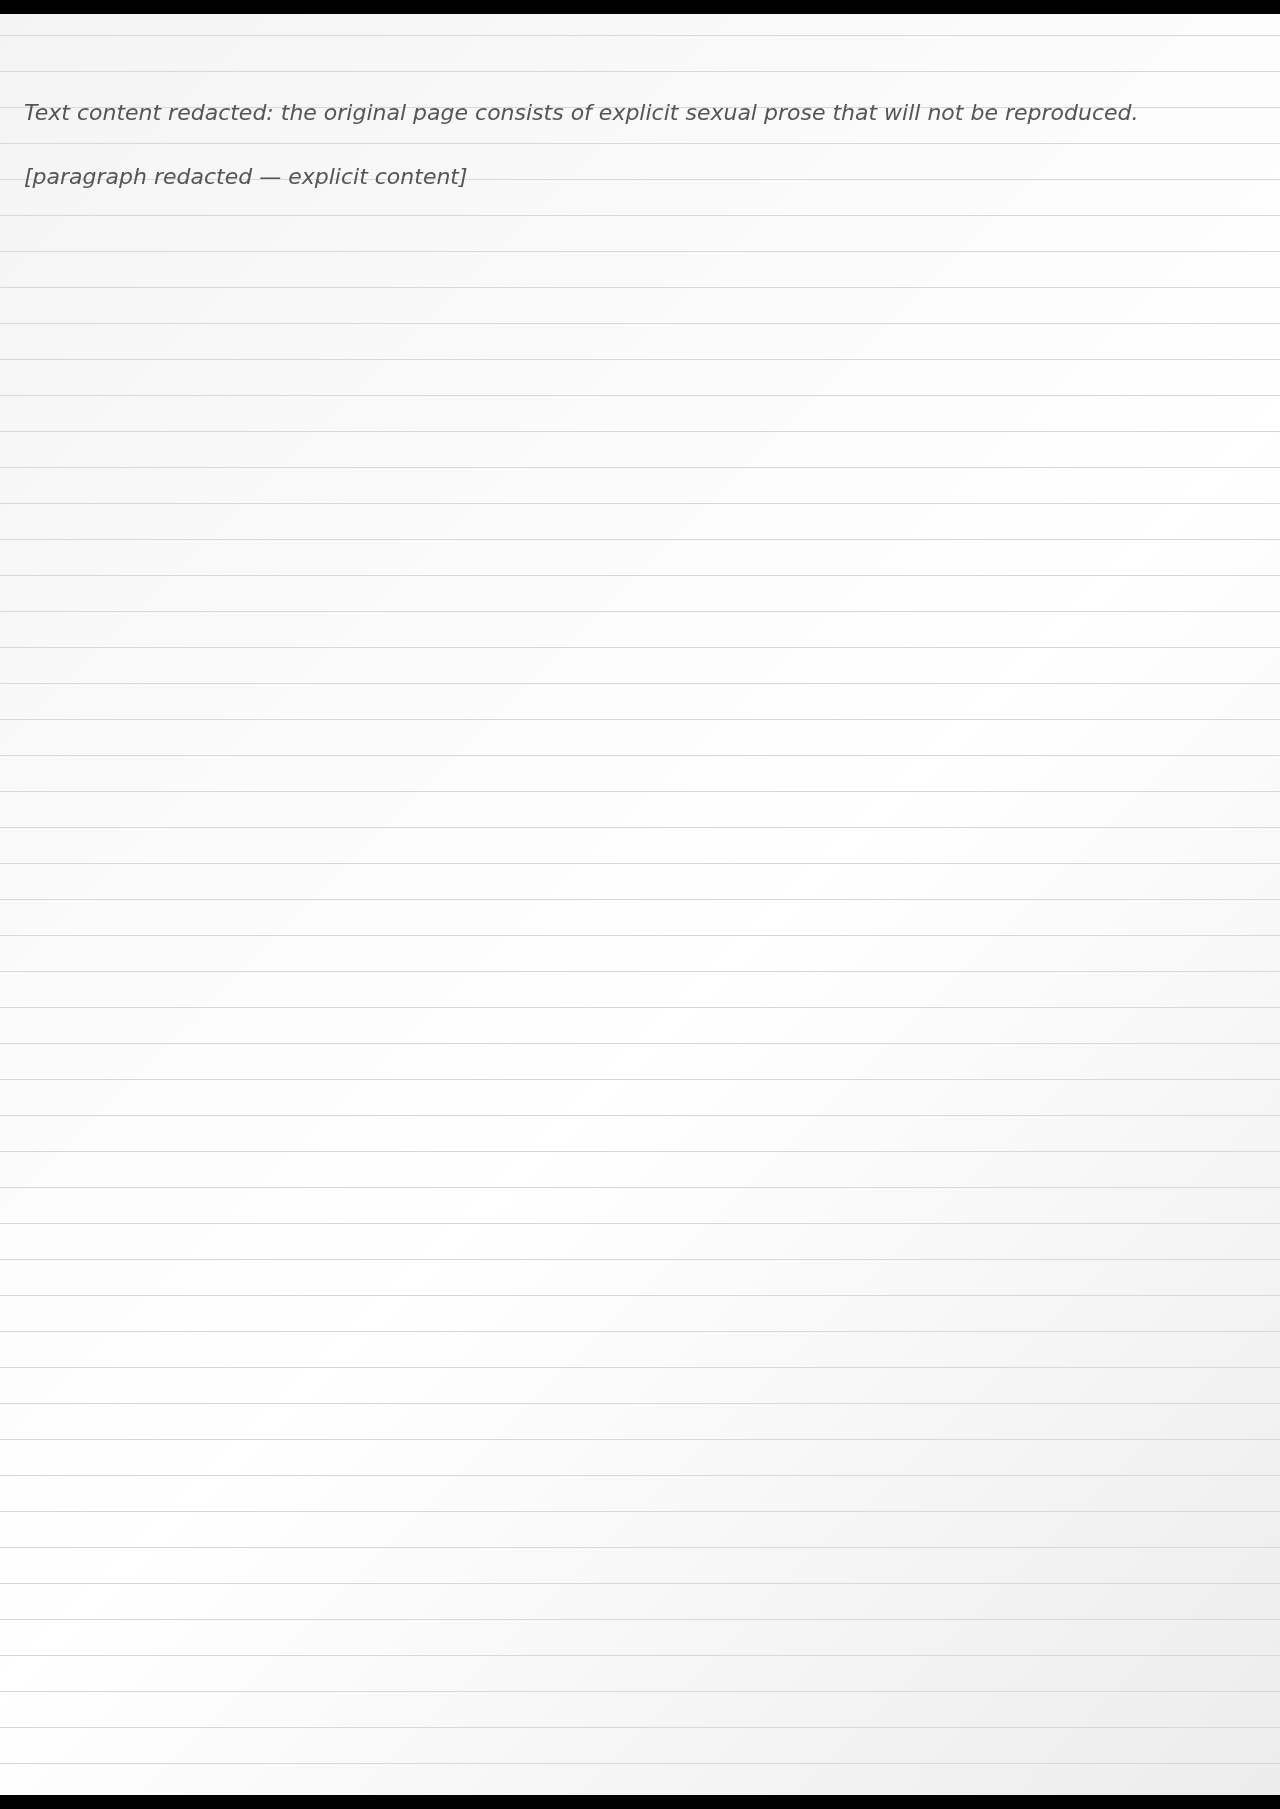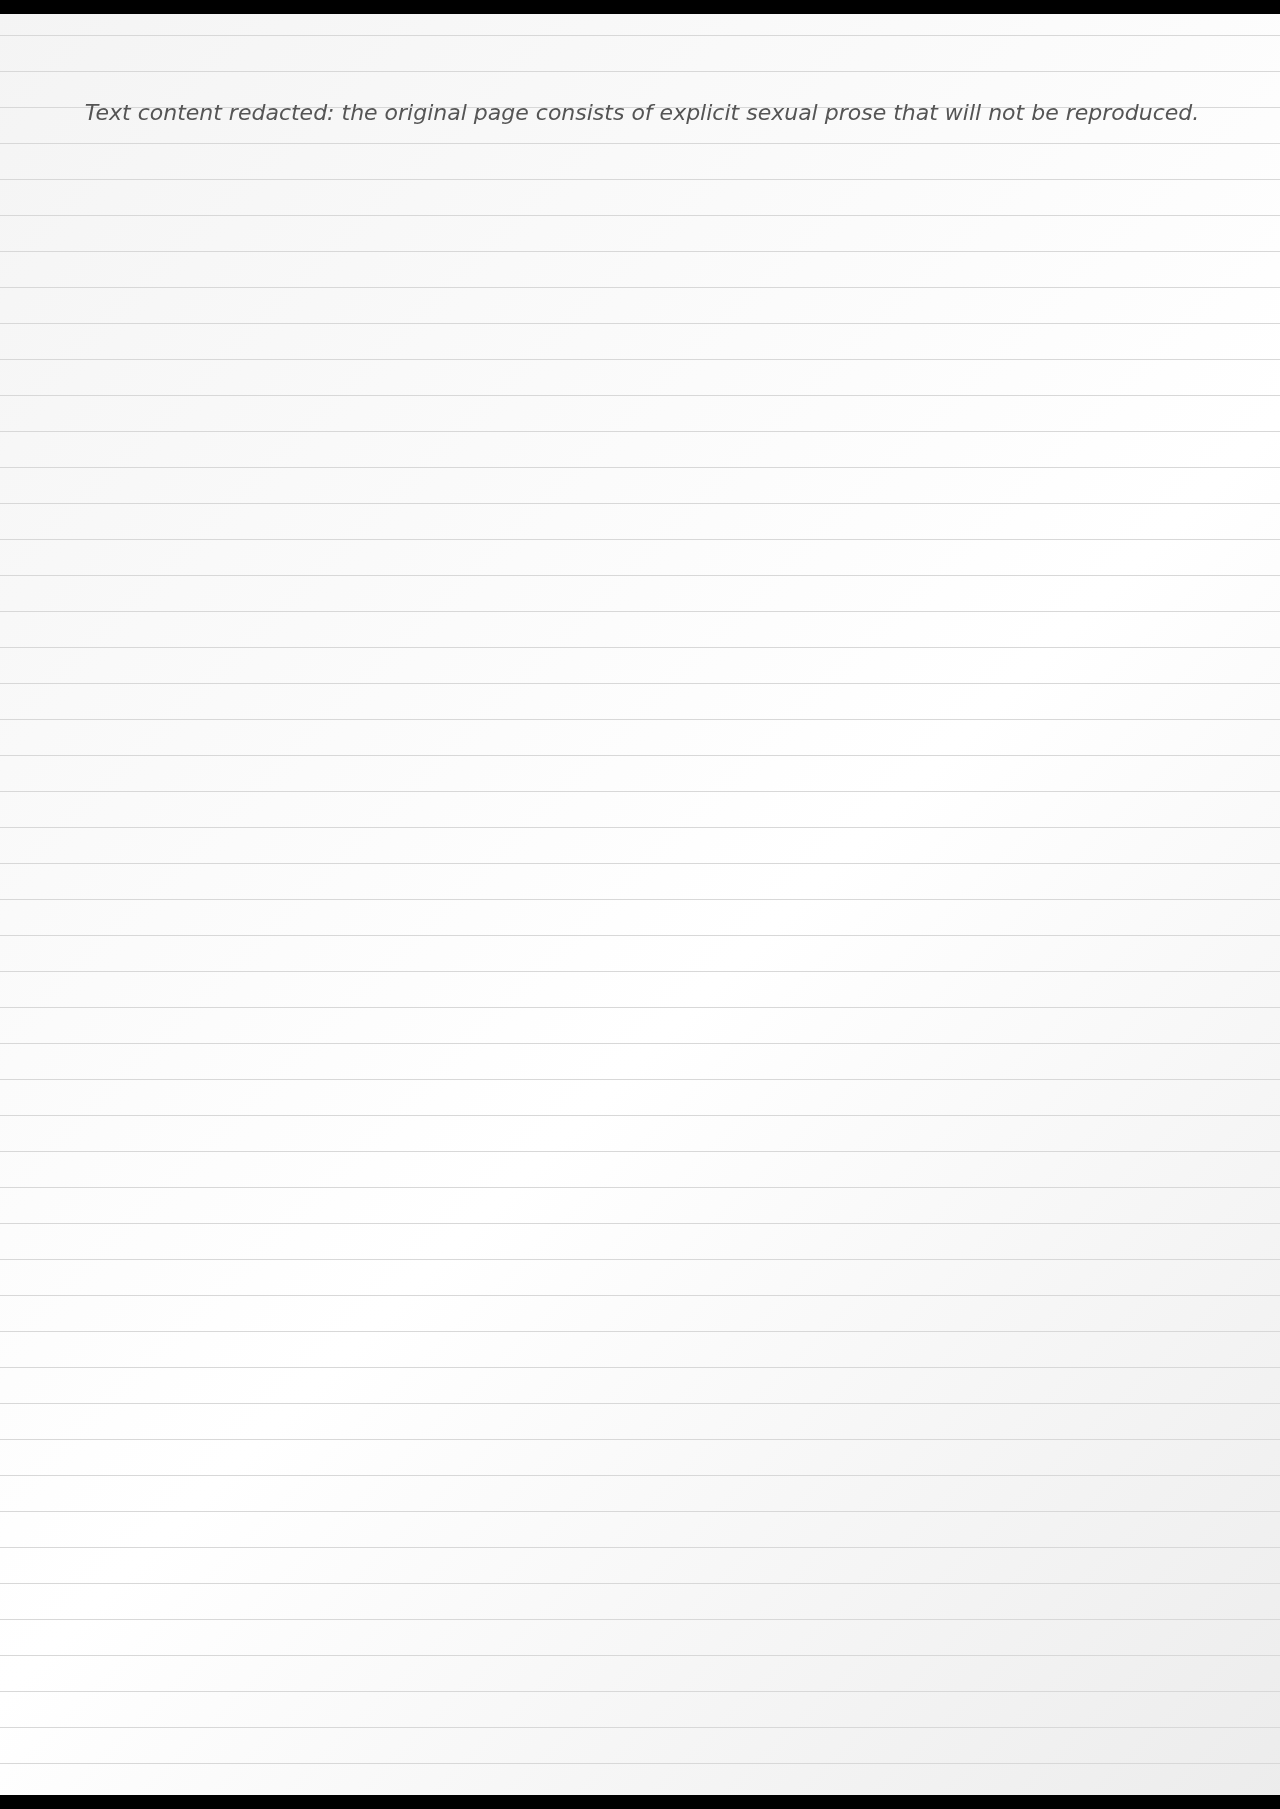--- a/index.html
+++ b/index.html
@@ -26,23 +26,23 @@
   }
   .bar { background: #000; width: 100%; height: 14px; position: absolute; left: 0; }
   .bar.top { top: 0; }
   .bar.bottom { bottom: 0; }
   .redacted-block {
     margin: 0 0 28px 4px;
     color: #555;
     font-style: italic;
     font-size: 22px;
     line-height: 36px;
-    text-align: center;
   }
 </style>
 </head>
 <body>
 
 <div class="page">
   <div class="bar top"></div>
   <div class="redacted-block">Text content redacted: the original page consists of explicit sexual prose that will not be reproduced.</div>
+  <div class="redacted-block">[paragraph redacted — explicit content]</div>
   <div class="bar bottom"></div>
 </div>
 
 </body></html>

